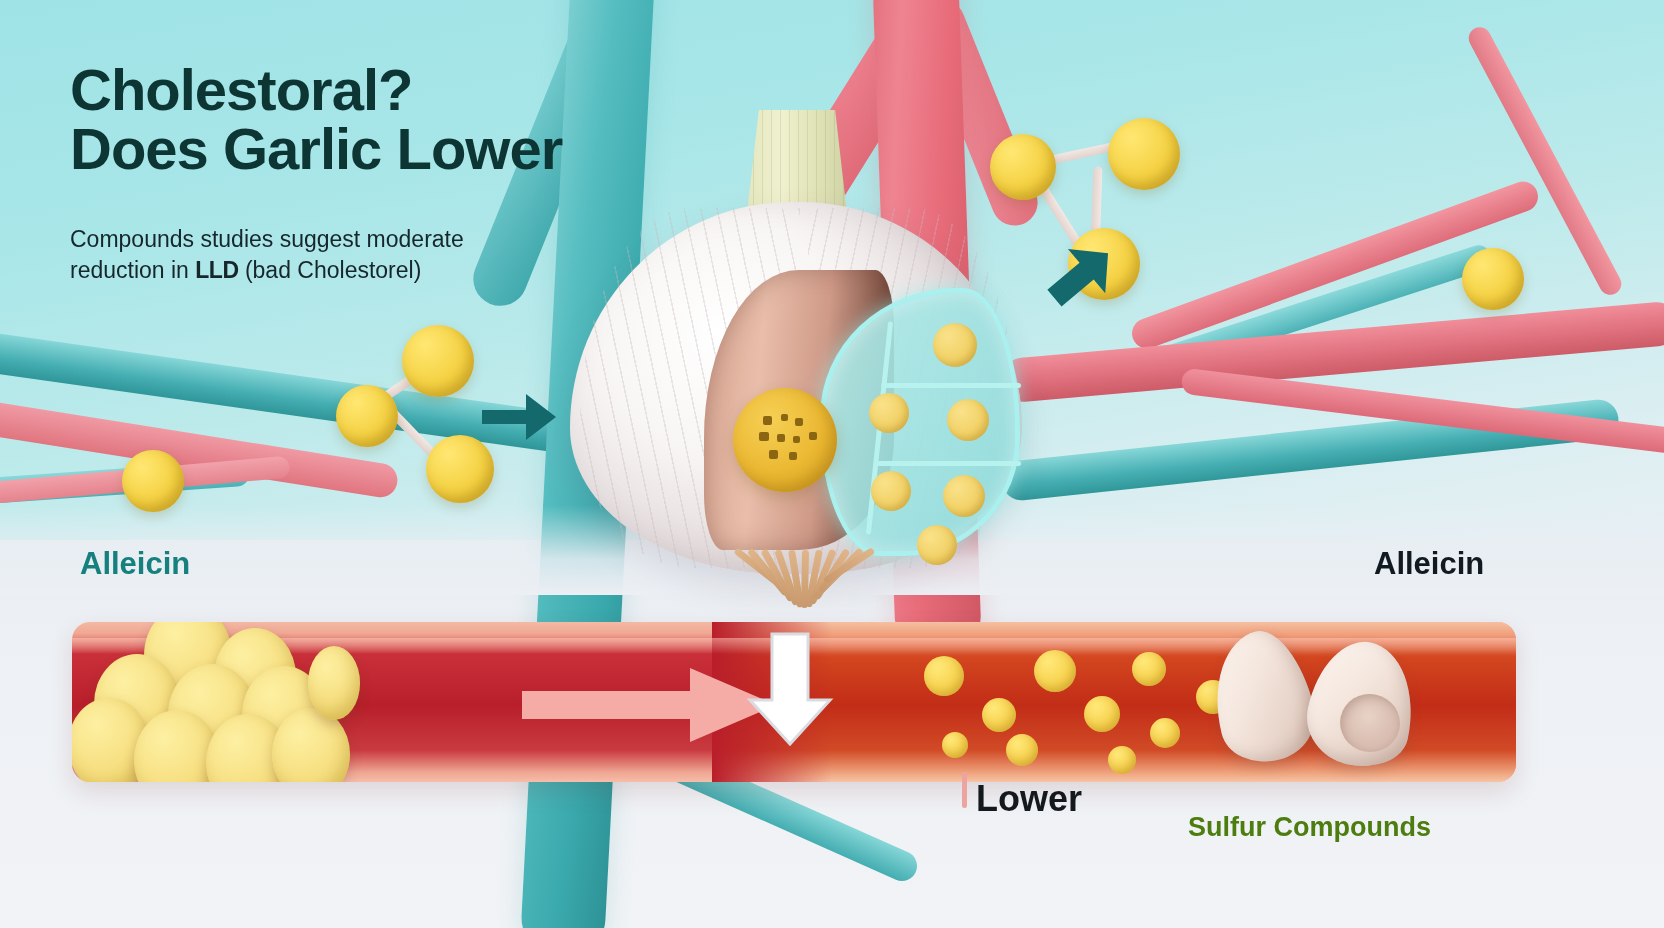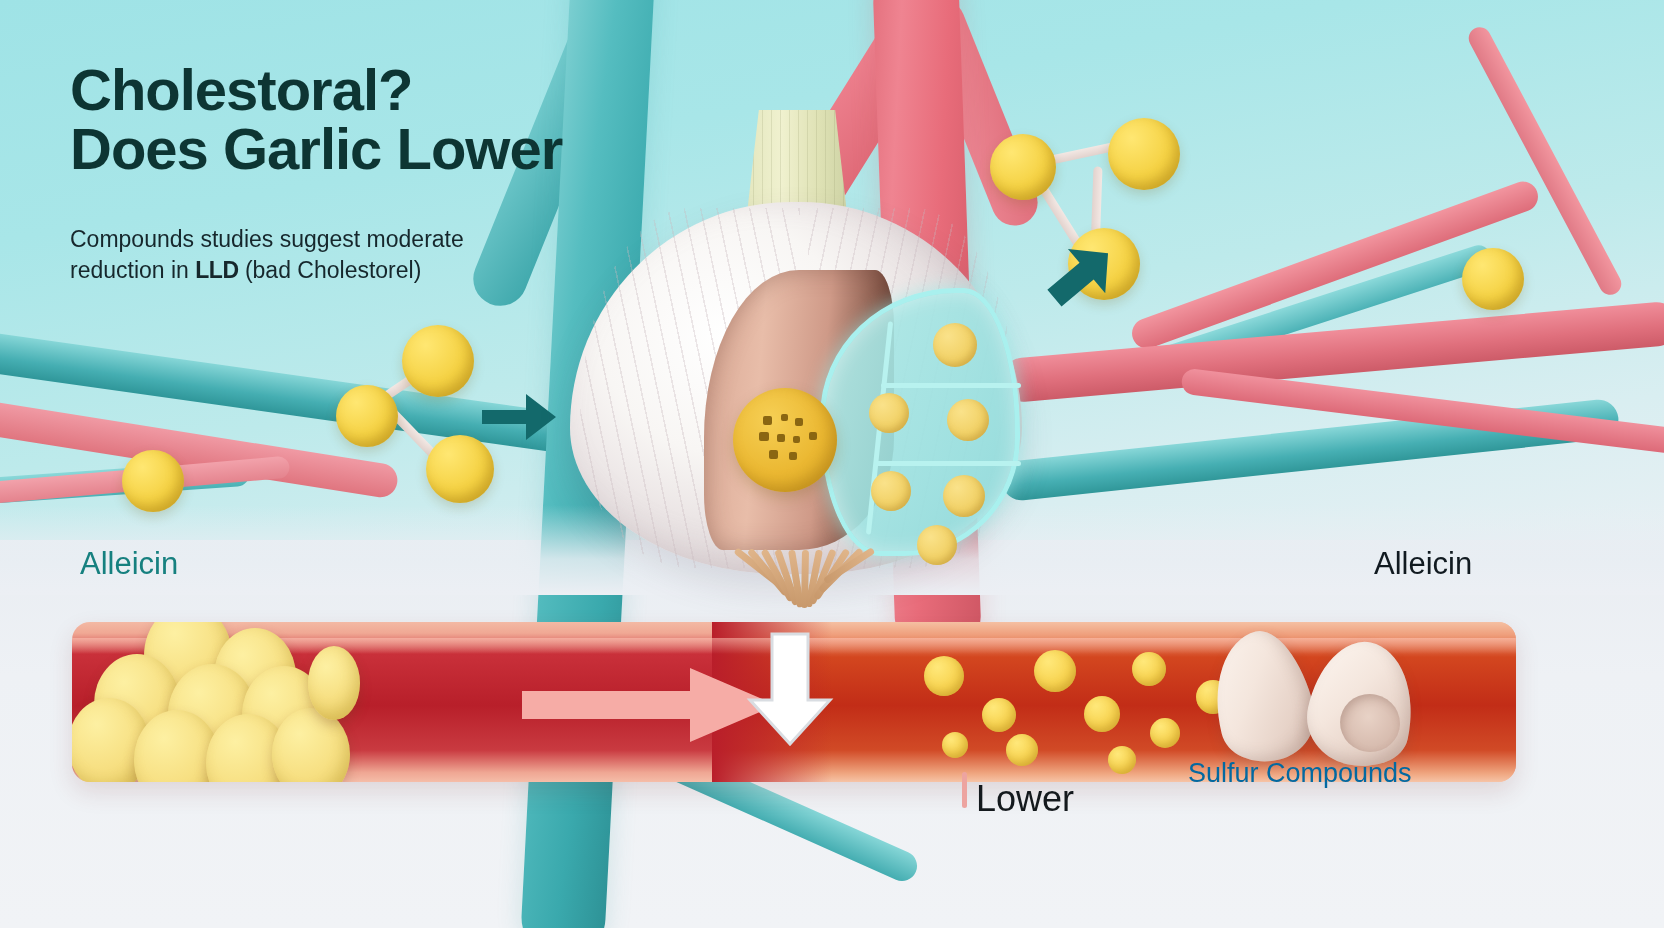--- a/index.html
+++ b/index.html
@@ -248,26 +248,26 @@
   .pink-arrow{ position:absolute; left:448px; top:44px; }
   .white-arrow{ position:absolute; left:744px; top:630px; }
 
   .garlic-clove{
     position:absolute;
     background:linear-gradient(125deg,#fdf6f0 0%,#f4e6dd 42%,#e4cfc4 78%,#d4b9ad 100%);
     box-shadow:inset -6px -6px 14px rgba(160,130,120,.32), 0 6px 14px rgba(110,70,60,.2);
   }
 
   
-  .lbl{ position:absolute; font-weight:normal;text-align:right; }
+  .lbl{ position:absolute; font-weight:bold;text-align:right; }
   .lbl-allicin-left{ left:80px; top:546px; font-size:31px; color:#16807f; }
   .lbl-allicin-right{ left:1374px; top:546px; font-size:31px; color:#111a20; }
   .lbl-high{ left:182px; top:778px; font-size:27px; color:#14191d; }
   .lbl-lower{ left:976px; top:778px; font-size:36px; color:#14191d; }
-  .lbl-sulfur{ left:1188px; top:758px; font-size:27px; color:#0369a1; }
+  .lbl-sulfur{ left:1188px; top:812px; font-size:27px; color:#4d7c0f; }
   .tick-pink{ position:absolute; left:962px; top:772px; width:5px; height:36px; background:#eda4a0; border-radius:3px; }
 </style>
 </head>
 <body>
 
 <div id="stage">
 
   <div class="sky"></div>
   <div class="floor"></div>
 

